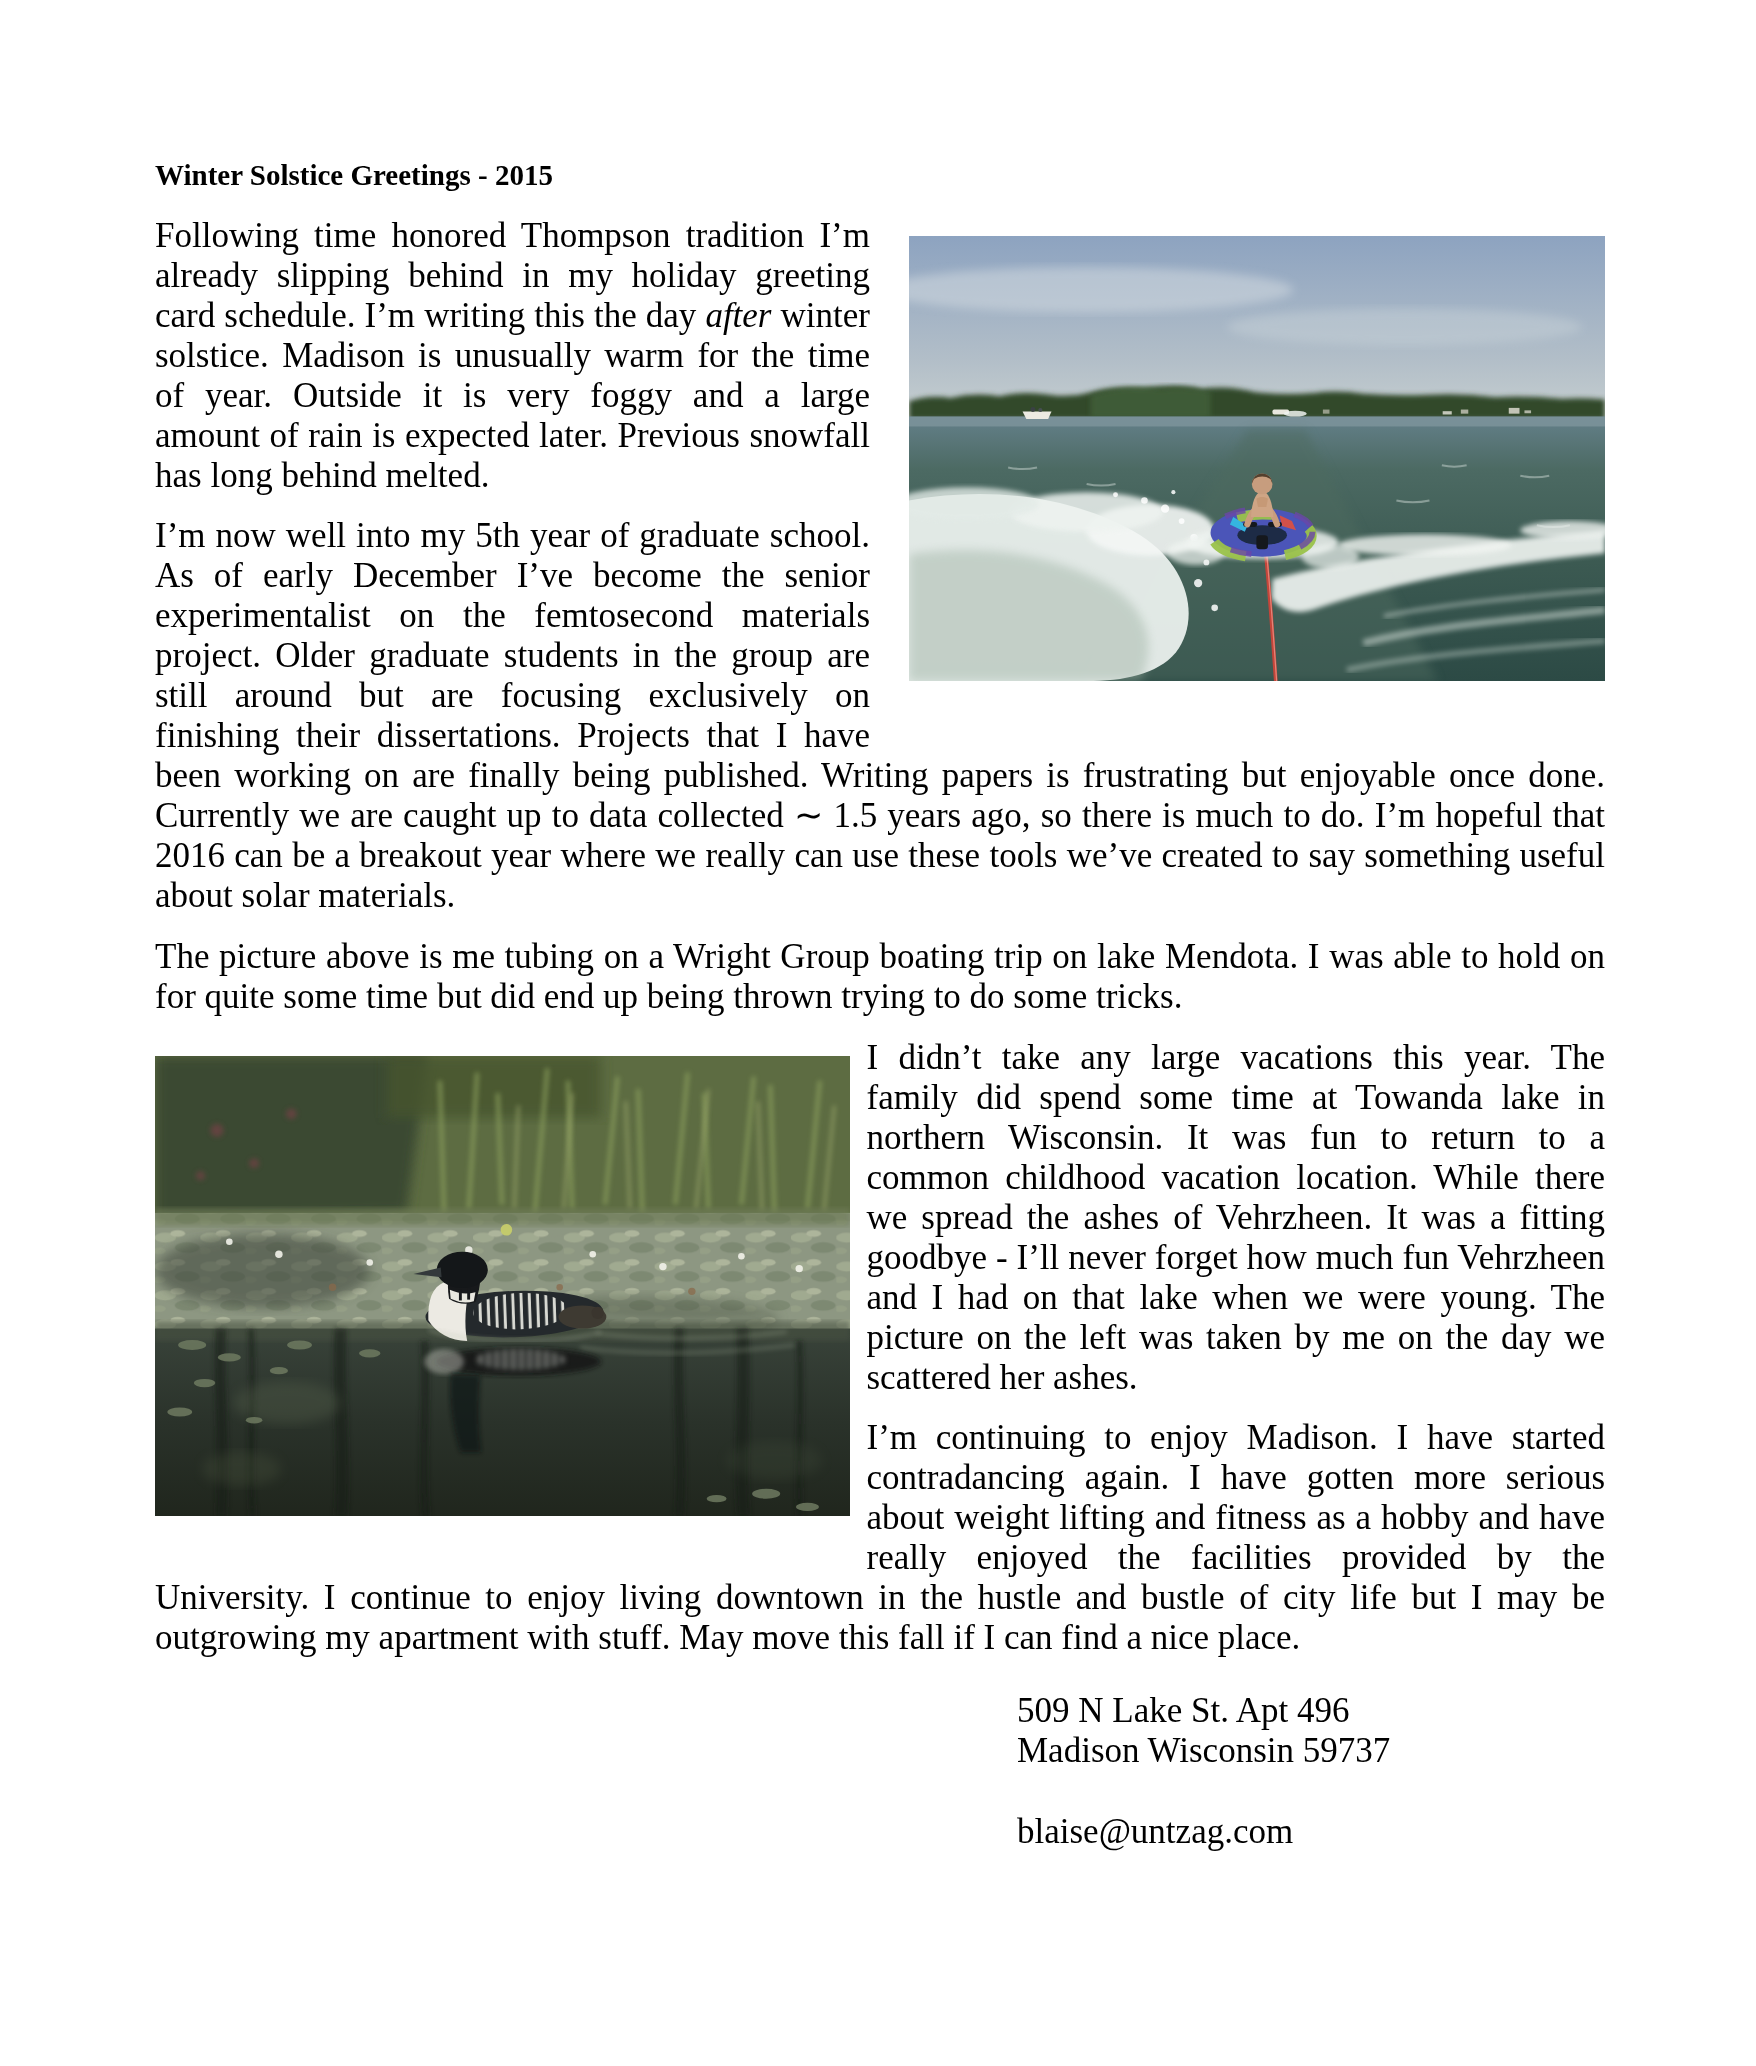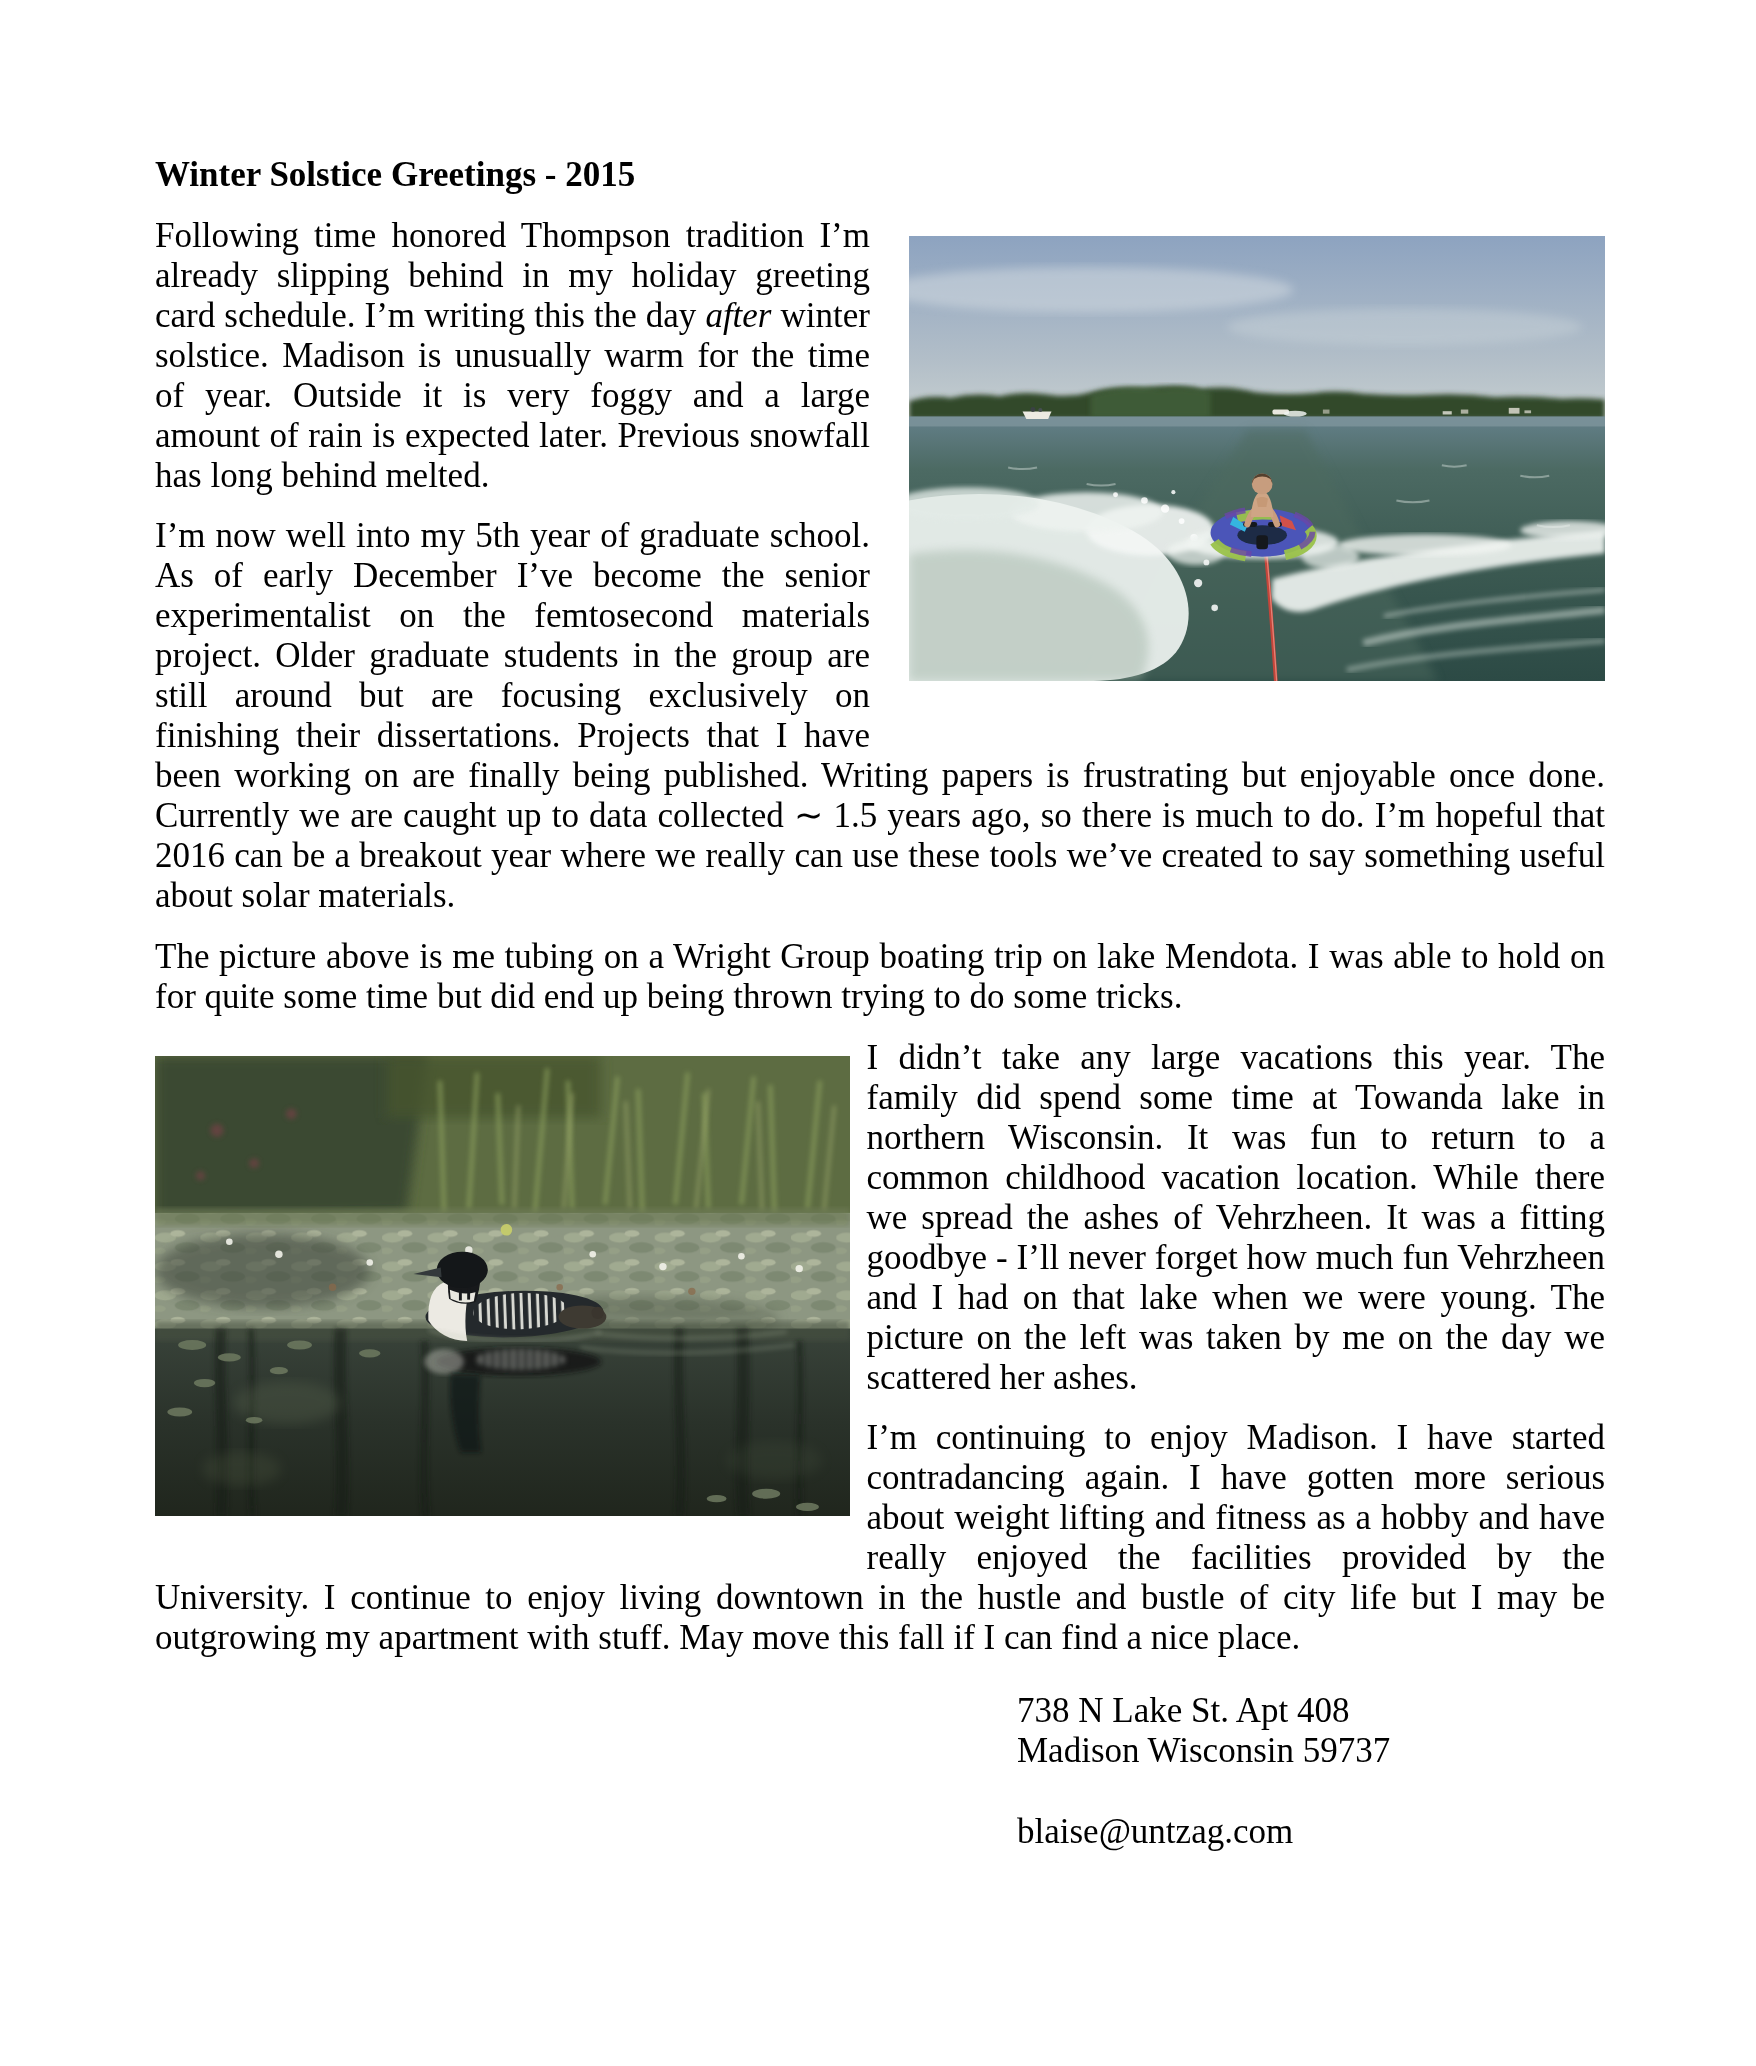--- a/index.html
+++ b/index.html
@@ -13,21 +13,21 @@
   }
   .page { position: absolute; inset: 0; background: #ffffff; }
   .content {
     position: absolute;
     left: 155px; top: 155px; width: 1450px;
     font-size: 35px; line-height: 40px;
     text-align: justify;
     hyphens: auto; -webkit-hyphens: auto;
   }
   h1.doc-title {
-    font-size: 35px; line-height: 40px;
+    font-size: 29px; line-height: 40px;
     font-weight: bold; margin: 0 0 20.7px 0; text-align: left;
   }
   p.para { margin: 0 0 20.7px 0; }
   figure { padding: 0; border: 0; }
   .fig-tubing {
     float: right; width: 696px; height: 445px;
     margin: 20.7px 0 58px 39px;
   }
   .fig-loon {
     float: left; width: 695px; height: 460px;
@@ -298,21 +298,21 @@
       </svg>
     </figure>
 
     <p class="para">I didn’t take any large vacations this year. The family did spend some time at Towanda lake in northern Wisconsin. It was fun to return to a common childhood vacation location. While there we spread the ashes of Vehrzheen. It was a fitting goodbye - I’ll never forget how much fun Vehrzheen and I had on that lake when we were young. The picture on the left was taken by me on the day we scattered her ashes.</p>
 
     <p class="para">I’m continuing to enjoy Madison. I have started contradancing again. I have gotten more serious about weight lifting and fitness as a hobby and have really enjoyed the facilities provided by the University. I continue to enjoy living downtown in the hustle and bustle of city life but I may be outgrowing my apartment with stuff. May move this fall if I can find a nice place.</p>
 
 
     <div class="signature">
       <p class="sig-block">
-        <span class="sig-line">738 N Lake St. Apt 408</span>
+        <span class="sig-line">509 N Lake St. Apt 496</span>
         <span class="sig-line">Madison Wisconsin 59737</span>
       </p>
       <p class="sig-block">blaise@untzag.com</p>
     </div>
 
   </div>
 </div>
 
 
 </body></html>

